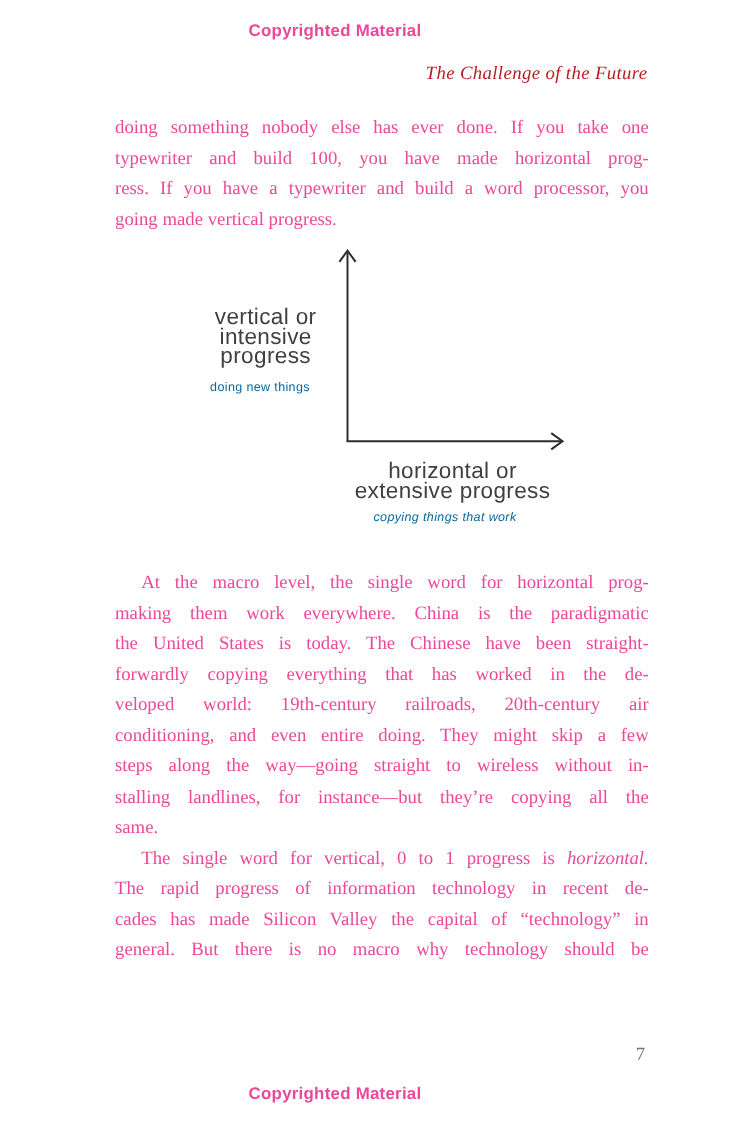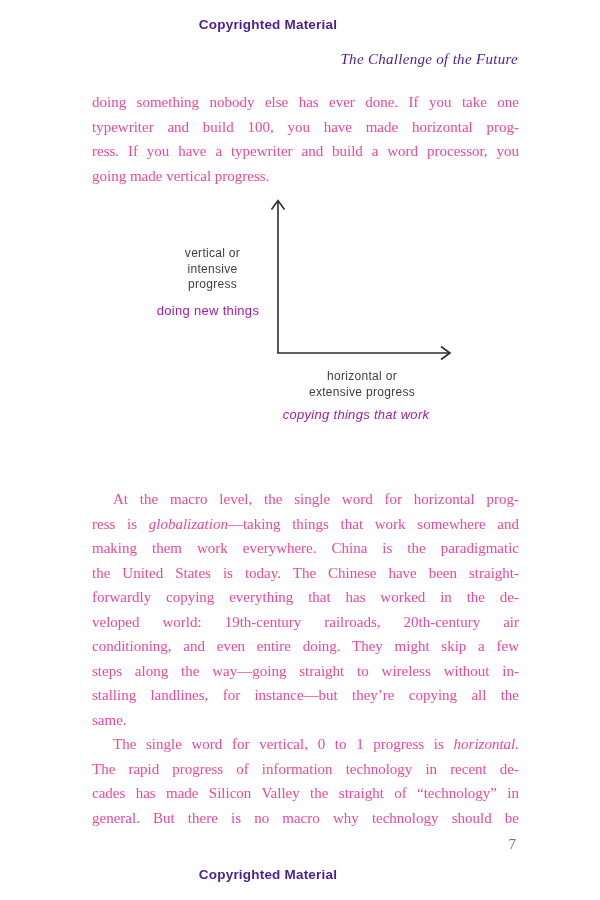--- a/index.html
+++ b/index.html
@@ -9,61 +9,61 @@
     position: relative;
     font-family: "Liberation Serif", "DejaVu Serif", serif;
     overflow: hidden;
   }
   .banner {
     position: absolute; left: 0; width: 536px;
     text-align: center;
     font-family: "Liberation Sans", "DejaVu Sans", sans-serif;
     font-weight: bold;
     font-size: 13.5px;
-    color: #4c1d95;
+    color: #ec4899;
     letter-spacing: 0.2px;
   }
   #banner-top { top: 17px; }
   #banner-bottom { top: 867px; }
   #running-header {
     position: absolute; top: 51px; right: 82px;
     font-style: italic;
     font-size: 15px;
-    color: #4c1d95;
+    color: #b91c1c;
     letter-spacing: 0.3px;
   }
   .text-block {
     position: absolute; left: 92px; width: 427px;
     font-size: 15px;
     line-height: 24.5px;
     color: #ec4899;
   }
   #text-block-a { top: 90px; }
-  #text-block-b { top: 454px; margin-top: 33px; }
+  #text-block-b { top: 454px; }
   .line {
     text-align: justify;
     height: 24.5px;
     overflow: hidden;
   }
   .line:not(.last)::after { content: ""; display: inline-block; width: 100%; }
   .line.indent { text-indent: 21px; }
   .line i { font-style: italic; }
   #diagram {
     position: absolute; left: 0; top: 195px; width: 600px; height: 240px;
   }
   #diagram-axes { position: absolute; left: 0; top: 0; }
   .diag-label {
     position: absolute;
     font-family: "Liberation Sans", "DejaVu Sans", sans-serif;
     text-align: center;
     white-space: pre-line;
     letter-spacing: 0.3px;
   }
-  .diag-main { font-size: 12px; line-height: 15.5px; color: #3f3f3f; }
-  .diag-sub  { font-size: 13px;   line-height: 15px;   color: #a21caf; }
+  .diag-main { font-size: 18px; line-height: 15.5px; color: #3f3f3f; }
+  .diag-sub  { font-size: 10px;   line-height: 15px;   color: #0369a1; }
   #v-label     { left: 140px; top: 51px;  width: 145px; }
   #v-sublabel  { left: 128px; top: 108px; width: 160px; }
   #h-label     { left: 262px; top: 174px; width: 200px; }
   #h-sublabel  { left: 246px; top: 212px; width: 220px; font-style: italic; }
   #page-number {
     position: absolute; top: 836px; right: 84px;
     font-size: 15px; color: #757575;
   }
 </style>
 </head>
@@ -96,33 +96,32 @@
 progress</div>
   <div id="v-sublabel" class="diag-label diag-sub">doing new things</div>
   <div id="h-label" class="diag-label diag-main">horizontal or
 extensive progress</div>
   <div id="h-sublabel" class="diag-label diag-sub">copying things that work</div>
 </div>
 
 <div id="text-block-b" class="text-block">
     <div class="para">
       <div class="line indent">At the macro level, the single word for horizontal prog-</div>
-      <div class="line">ress is <i>globalization</i>—taking things that work somewhere and</div>
       <div class="line">making them work everywhere. China is the paradigmatic</div>
       <div class="line">the United States is today. The Chinese have been straight-</div>
       <div class="line">forwardly copying everything that has worked in the de-</div>
       <div class="line">veloped world: 19th-century railroads, 20th-century air</div>
       <div class="line">conditioning, and even entire doing. They might skip a few</div>
       <div class="line">steps along the way—going straight to wireless without in-</div>
       <div class="line">stalling landlines, for instance—but they’re copying all the</div>
       <div class="line last">same.</div>
     </div>
     <div class="para">
       <div class="line indent">The single word for vertical, 0 to 1 progress is <i>horizontal.</i></div>
       <div class="line">The rapid progress of information technology in recent de-</div>
-      <div class="line">cades has made Silicon Valley the straight of “technology” in</div>
+      <div class="line">cades has made Silicon Valley the capital of “technology” in</div>
       <div class="line">general. But there is no macro why technology should be</div>
     </div>
   </div>
 
 <div id="page-number">7</div>
 
 <div id="banner-bottom" class="banner">Copyrighted Material</div>
 
 </body></html>

